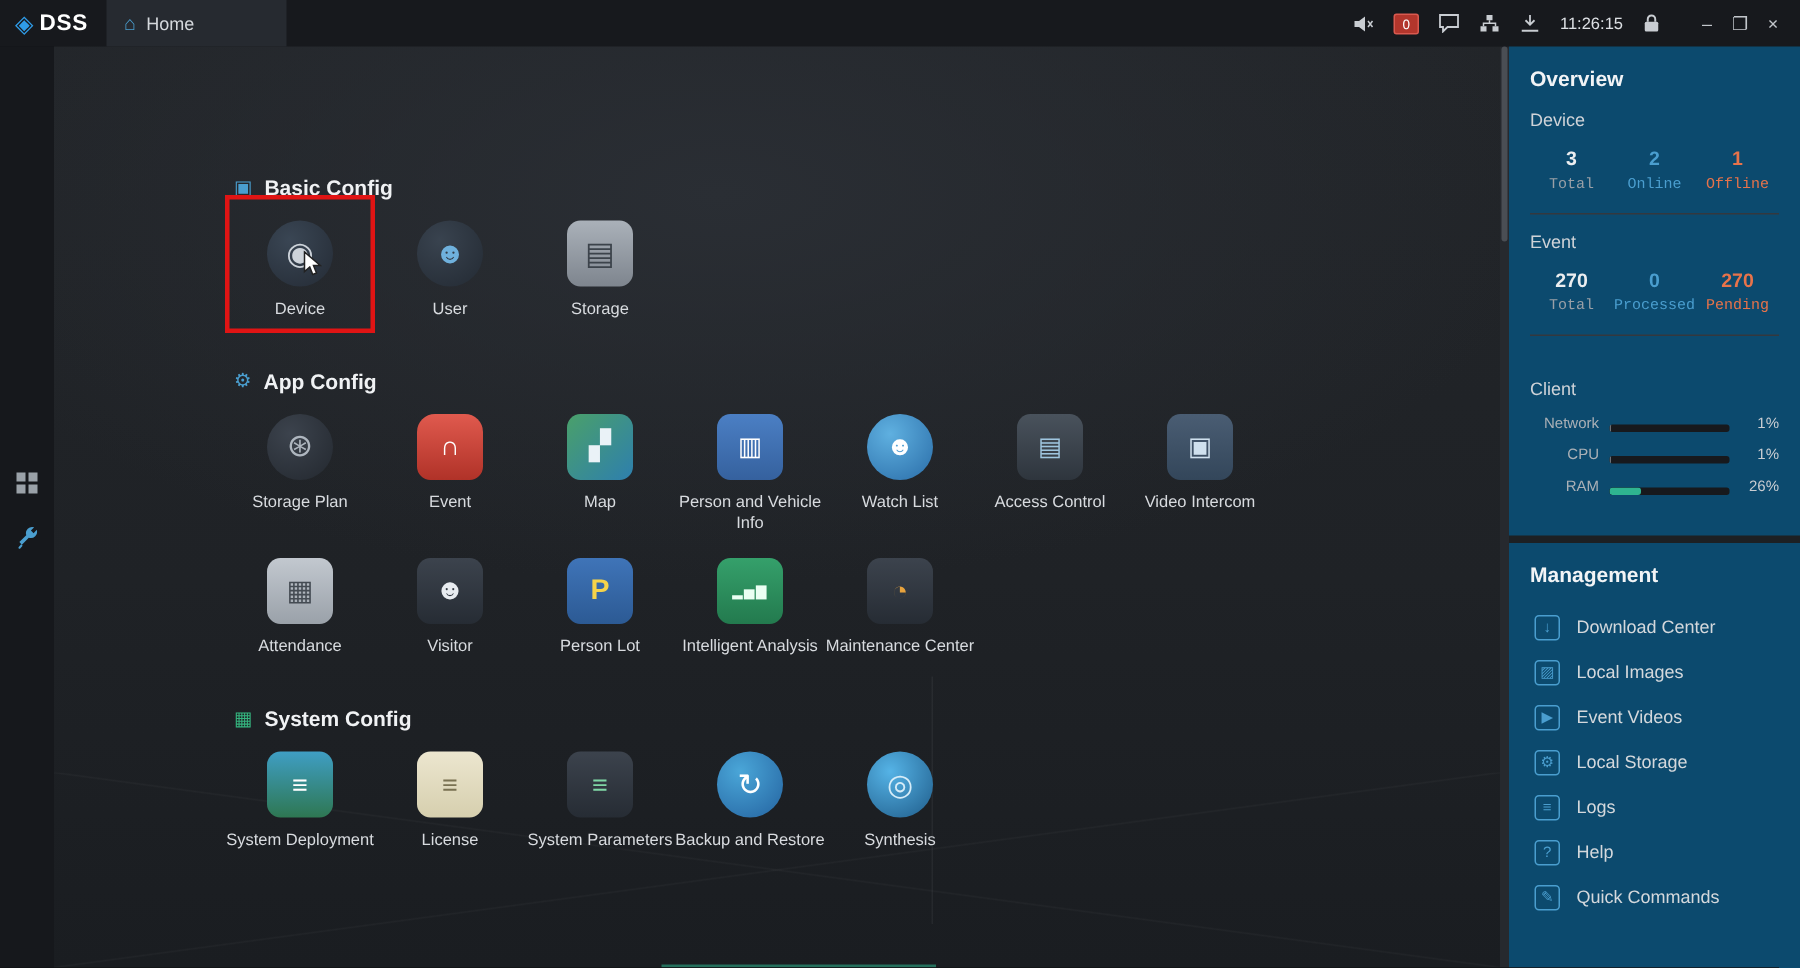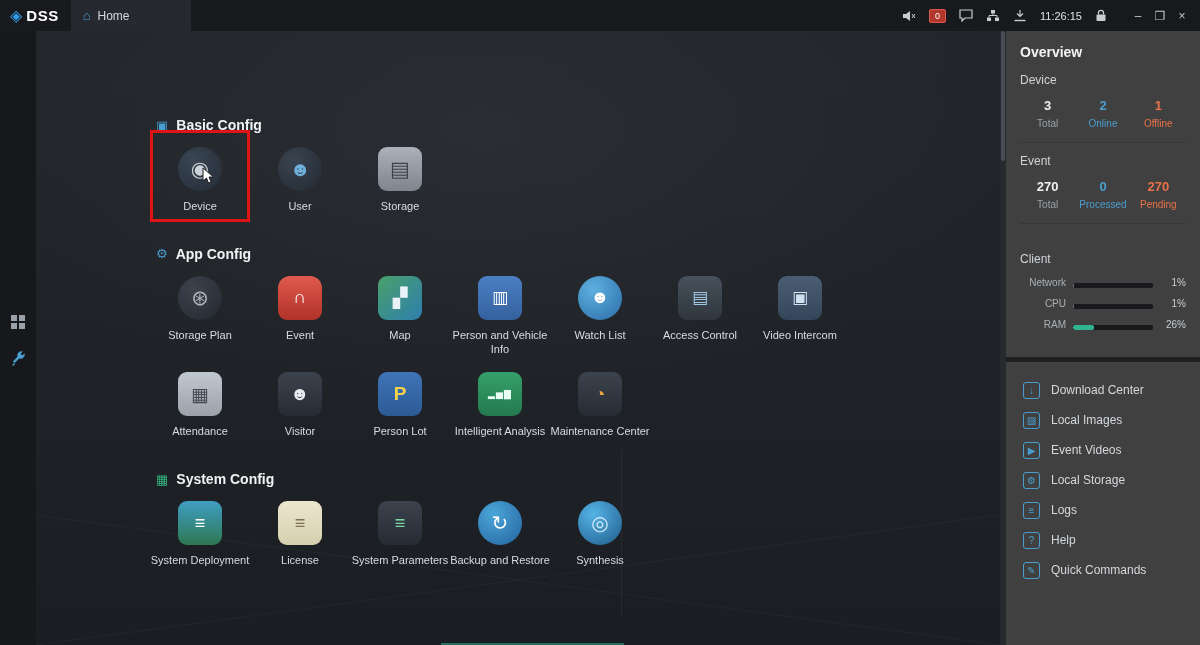--- a/index.html
+++ b/index.html
@@ -82,30 +82,30 @@
 
   .highlighted::before { content:""; position:absolute; top:-17px; bottom:-8px; left:0px; right:0px;
     border:3px solid #e01414; pointer-events:none; }
   .cursor { position:absolute; top:20px; left:52px; pointer-events:none; }
 
   
   .scrollstrip { flex:0 0 6px; background:#26292e; position:relative; }
   .scrollthumb { position:absolute; top:0; left:1px; width:4px; height:130px; background:#4a4e54; border-radius:2px; }
 
   .panel { flex:0 0 194px; background:#1d2023; display:flex; flex-direction:column; }
-  .panel-card { background:#404040; }
+  .panel-card { background:#0c4a6e; }
   .card-overview { padding:13px 14px 4px 14px; margin-bottom:5px; }
   .pc-title { color:#f2f4f6; font-size:14px; font-weight:bold; margin-bottom:13px; }
   .sub { border-bottom:1px solid #34383e; padding-bottom:13px; margin-bottom:11px; }
   .sub.last { border-bottom:none; margin-bottom:0;margin-top:28px; }
   .sub-title { color:#cfd3d8; font-size:12px; margin-bottom:11px; }
   .stats { display:flex; }
   .stat { flex:1; text-align:center; }
   .stat-v { font-size:13px; font-weight:bold; color:#eceef0; margin-bottom:5px; }
-  .stat-l { font-size:10px; color:#9aa0a7; }
+  .stat-l { font-size:10px; color:#9aa0a7;font-family:Liberation Mono, monospace; }
   .stat.blue .stat-v, .stat.blue .stat-l { color:#4a9ecf; }
   .stat.orange .stat-v, .stat.orange .stat-l { color:#e8734a; }
 
   .meter { display:flex; align-items:flex-end; gap:7px; margin-bottom:10px; }
   .meter-l { width:46px; text-align:right; font-size:10px; color:#aab0b6; }
   .meter-track { flex:1; height:5px; background:#17191d; border-radius:2px; position:relative; overflow:hidden; }
   .meter-fill { position:absolute; left:0; top:0; bottom:0; background:#6b7178; border-radius:2px; }
   .meter-fill.teal { background:#2fb490; }
   .meter-v { width:26px; text-align:right; font-size:10px; color:#c9cdd2; }
 
@@ -371,20 +371,21 @@
             <span class="meter-l">RAM</span>
             <span class="meter-track">
                 <span class="meter-fill teal" style="width: 26%;"></span>
               </span>
             <span class="meter-v">26%</span>
           </div>
         </div>
       </div>
 
       <div class="panel-card card-mgmt">
+        <div class="mg-title">Management</div>
 
         <div class="mg-item">
           <span class="mg-ico">↓</span>
           <span class="mg-label">Download Center</span>
         </div>
         <div class="mg-item">
           <span class="mg-ico">▨</span>
           <span class="mg-label">Local Images</span>
         </div>
         <div class="mg-item">

